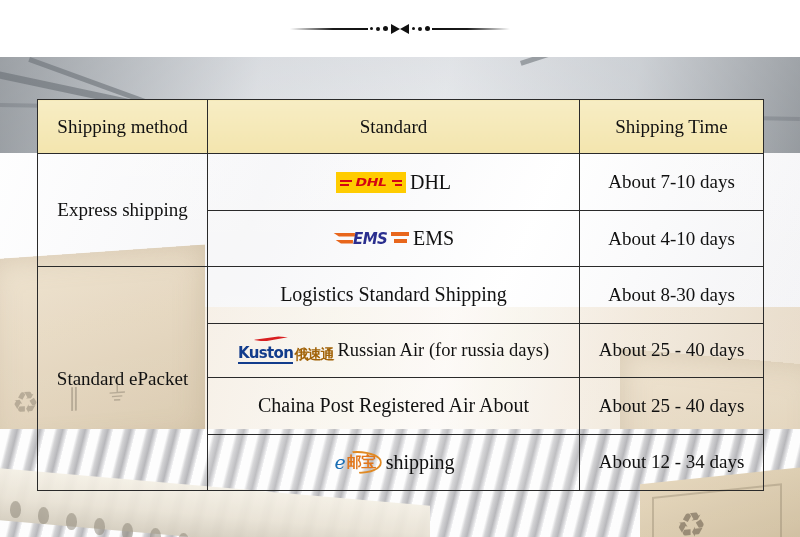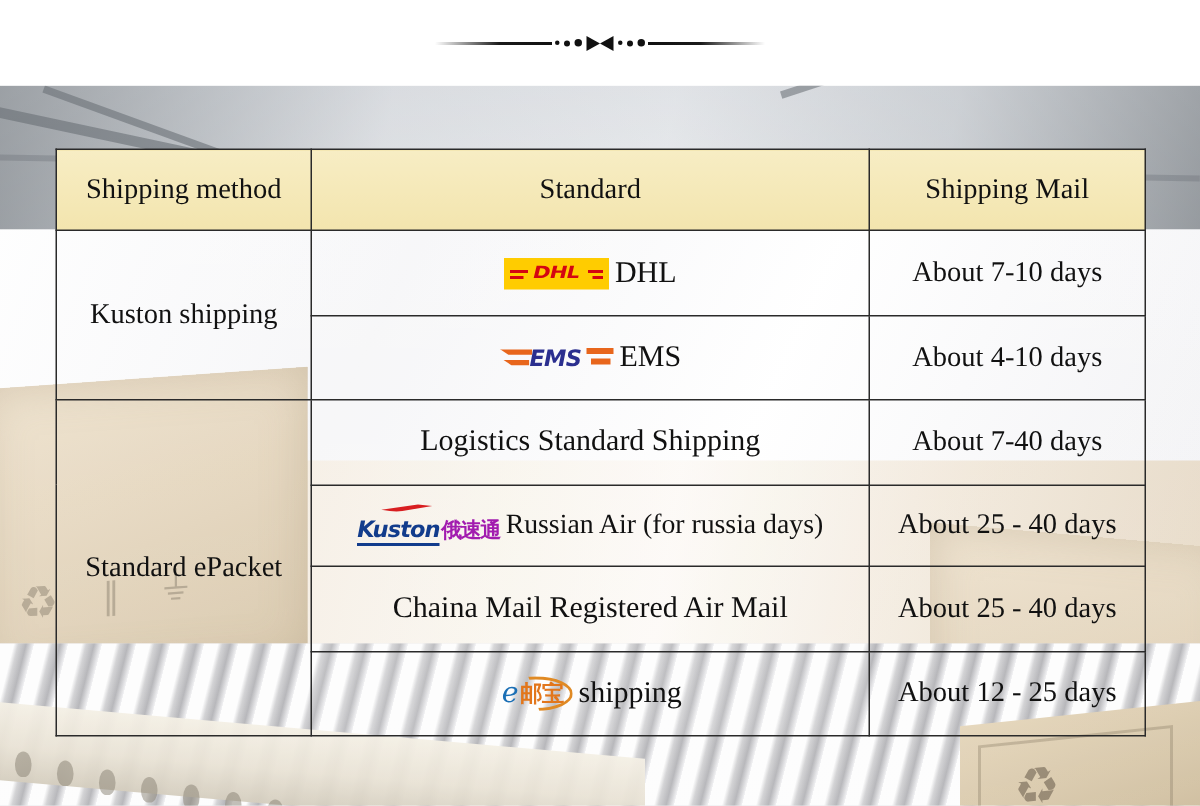--- a/index.html
+++ b/index.html
@@ -239,21 +239,20 @@
   .logo-kuston {
     display: inline-flex;
     align-items: flex-end;
     gap: 1px;
     position: relative;
     height: 22px;
   }
   .logo-kuston .kus {
     font-family: "DejaVu Sans", sans-serif;
     font-weight: bold;
-    font-style: italic;
     font-size: 15px;
     color: #123C8C;
     line-height: 1;
     position: relative;
     letter-spacing: -0.6px;
   }
   .logo-kuston .kus::after {
     content: "";
     position: absolute;
     left: 0; bottom: -3px; width: 100%; height: 2px;
@@ -263,21 +262,21 @@
     position: absolute;
     left: 16px; top: -3px;
     width: 34px; height: 5px;
     background: #D81E20;
     clip-path: polygon(0 70%, 72% 0, 100% 18%, 30% 100%);
   }
   .logo-kuston .cn {
     font-family: "DejaVu Sans", sans-serif;
     font-weight: bold;
     font-size: 14px;
-    color: #a21caf;
+    color: #a16207;
     line-height: 1;
     letter-spacing: -1px;
   }
 
   
   .logo-epacket {
     display: inline-flex;
     align-items: center;
     position: relative;
     height: 23px;
@@ -365,25 +364,25 @@
   <table class="logistics">
     <colgroup>
       <col class="col-method">
         <col class="col-courier">
         <col class="col-time">
     </colgroup>
     <tbody>
       <tr>
         <td class="hdr">Shipping method</td>
         <td class="hdr">Standard</td>
-        <td class="hdr">Shipping Mail</td>
-      </tr>
-
-      <tr>
-        <td class="cell-method" rowspan="2">Kuston shipping</td>
+        <td class="hdr">Shipping Time</td>
+      </tr>
+
+      <tr>
+        <td class="cell-method" rowspan="2">Express shipping</td>
         <td class="cell-courier">
           <div class="courier-line">
             <span class="logo-dhl">
               <span class="streak s1"></span>
                 <span class="streak s2"></span>
               <span class="streak s3"></span>
                 <span class="streak s4"></span>
               <span class="dhl-txt">DHL</span>
             </span>
             <span class="courier-label">DHL</span>
@@ -408,54 +407,54 @@
         <td class="cell-time">About 4-10 days</td>
       </tr>
 
       <tr>
         <td class="cell-method" rowspan="4">Standard ePacket</td>
         <td class="cell-courier">
           <div class="courier-line">
             <span class="courier-label">Logistics Standard Shipping</span>
           </div>
         </td>
-        <td class="cell-time">About 7-40 days</td>
+        <td class="cell-time">About 8-30 days</td>
       </tr>
 
       <tr>
         <td class="cell-courier">
           <div class="courier-line">
             <span class="logo-kuston">
               <span class="swoosh"></span>
               <span class="kus">Kuston</span>
               <span class="cn">俄速通</span>
             </span>
             <span class="courier-label sm">Russian Air (for russia days)</span>
           </div>
         </td>
         <td class="cell-time">About 25 - 40 days</td>
       </tr>
 
       <tr>
         <td class="cell-courier">
           <div class="courier-line">
-            <span class="courier-label">Chaina Mail Registered Air Mail</span>
+            <span class="courier-label">Chaina Post Registered Air About</span>
           </div>
         </td>
         <td class="cell-time">About 25 - 40 days</td>
       </tr>
 
       <tr>
         <td class="cell-courier">
           <div class="courier-line">
             <span class="logo-epacket">
               <span class="ring"></span>
               <span class="e-glyph">e</span>
               <span class="cn2">邮宝</span>
             </span>
             <span class="courier-label">shipping</span>
           </div>
         </td>
-        <td class="cell-time">About 12 - 25 days</td>
+        <td class="cell-time">About 12 - 34 days</td>
       </tr>
     </tbody>
   </table>
 </div>
 
 </body></html>

